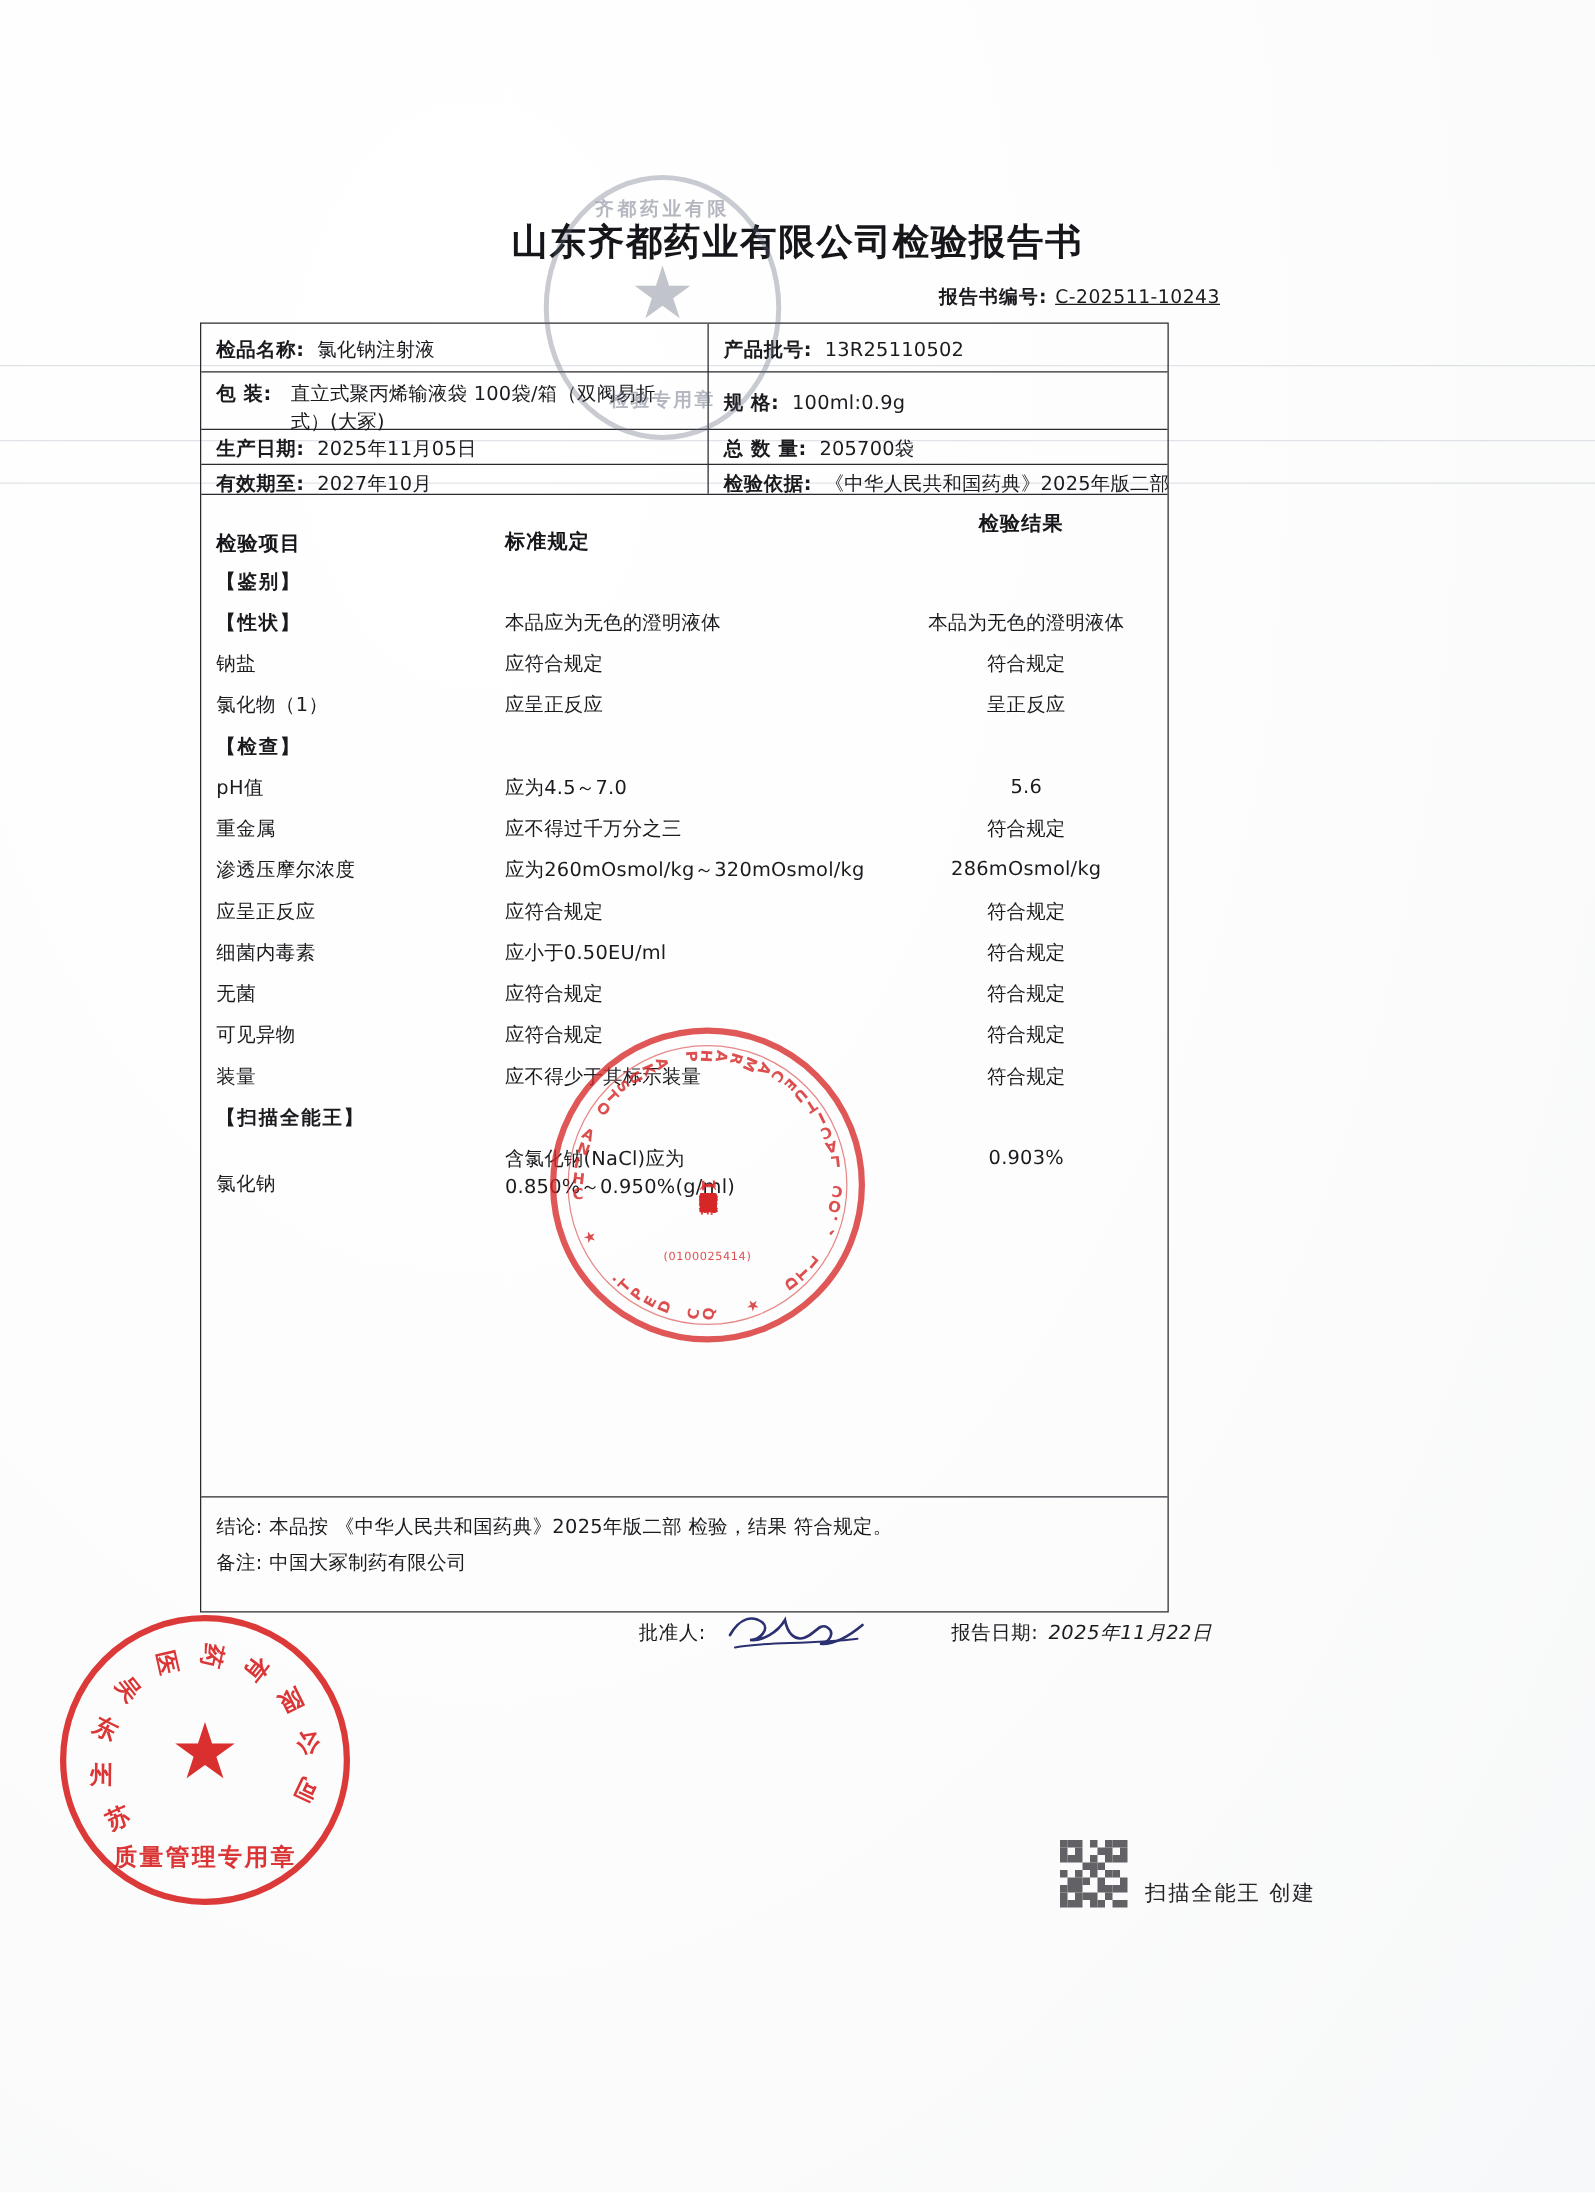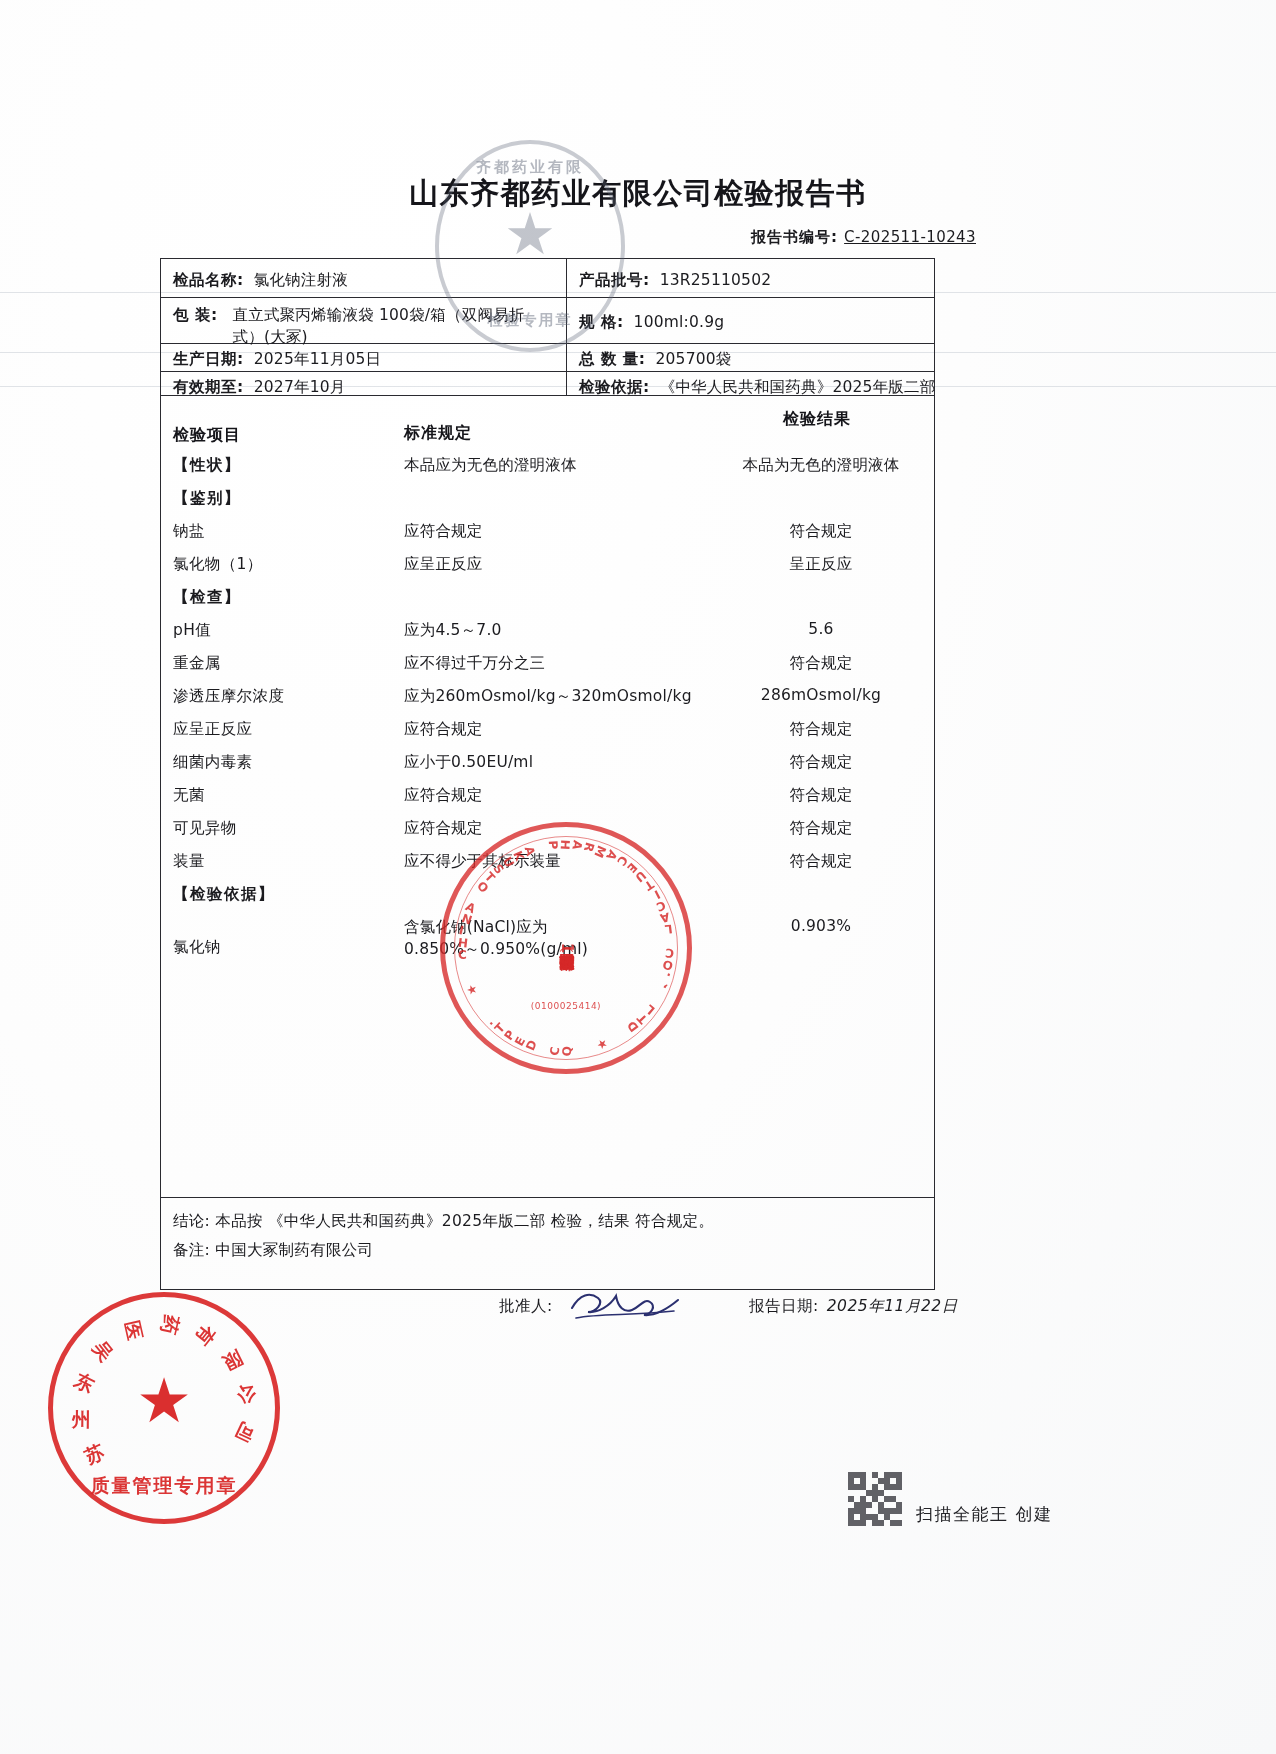--- a/index.html
+++ b/index.html
@@ -138,21 +138,21 @@
     font-size: 15.5px;
     line-height: 1.85;
     letter-spacing: .3px;
     white-space: nowrap;
   }
   .conclusion .cl { font-weight: 400; }
 
   
   .sig {
     position: absolute;
-    top: 1296px; left: 164px; width: 775px;
+    top: 1296px; left: 176px; width: 775px;
     height: 40px;
   }
   .sig .approver {
     position: absolute; left: 335px; top: 0;
     font-size: 15.5px; letter-spacing: .5px; white-space: nowrap;
   }
   .sig .rdate {
     position: absolute; left: 585px; top: 0;
     font-size: 15.5px; letter-spacing: .5px; white-space: nowrap;
   }
@@ -330,30 +330,30 @@
   <div class="info-cell r4r">
     <span class="k">检验依据:</span><span class="v">《中华人民共和国药典》2025年版二部</span>
   </div>
 
   <div class="col-hd hd-item">检验项目</div>
   <div class="col-hd hd-spec">标准规定</div>
   <div class="col-hd hd-result">检验结果</div>
 
   <div class="rows" id="rows-host">
       <div class="row">
+        <div class="c-item bold">【鉴别】</div>
+        <div class="c-spec"></div>
+        <div class="c-result"></div>
+      </div>
+      <div class="row">
         <div class="c-item bold">【性状】</div>
         <div class="c-spec">本品应为无色的澄明液体</div>
         <div class="c-result">本品为无色的澄明液体</div>
       </div>
       <div class="row">
-        <div class="c-item bold">【鉴别】</div>
-        <div class="c-spec"></div>
-        <div class="c-result"></div>
-      </div>
-      <div class="row">
         <div class="c-item">钠盐</div>
         <div class="c-spec">应符合规定</div>
         <div class="c-result">符合规定</div>
       </div>
       <div class="row">
         <div class="c-item">氯化物（1）</div>
         <div class="c-spec">应呈正反应</div>
         <div class="c-result">呈正反应</div>
       </div>
       <div class="row">
@@ -395,21 +395,21 @@
         <div class="c-item">可见异物</div>
         <div class="c-spec">应符合规定</div>
         <div class="c-result">符合规定</div>
       </div>
       <div class="row">
         <div class="c-item">装量</div>
         <div class="c-spec">应不得少于其标示装量</div>
         <div class="c-result">符合规定</div>
       </div>
       <div class="row">
-        <div class="c-item bold">【检验依据】</div>
+        <div class="c-item bold">【扫描全能王】</div>
         <div class="c-spec"></div>
         <div class="c-result"></div>
       </div>
       <div class="row tall">
         <div class="c-item" style="top: 20px;">氯化钠</div>
         <div class="c-spec two-line">
           <div>含氯化钠(NaCl)应为</div>
           <div>0.850%～0.950%(g/ml)</div>
         </div>
         <div class="c-result">0.903%</div>

